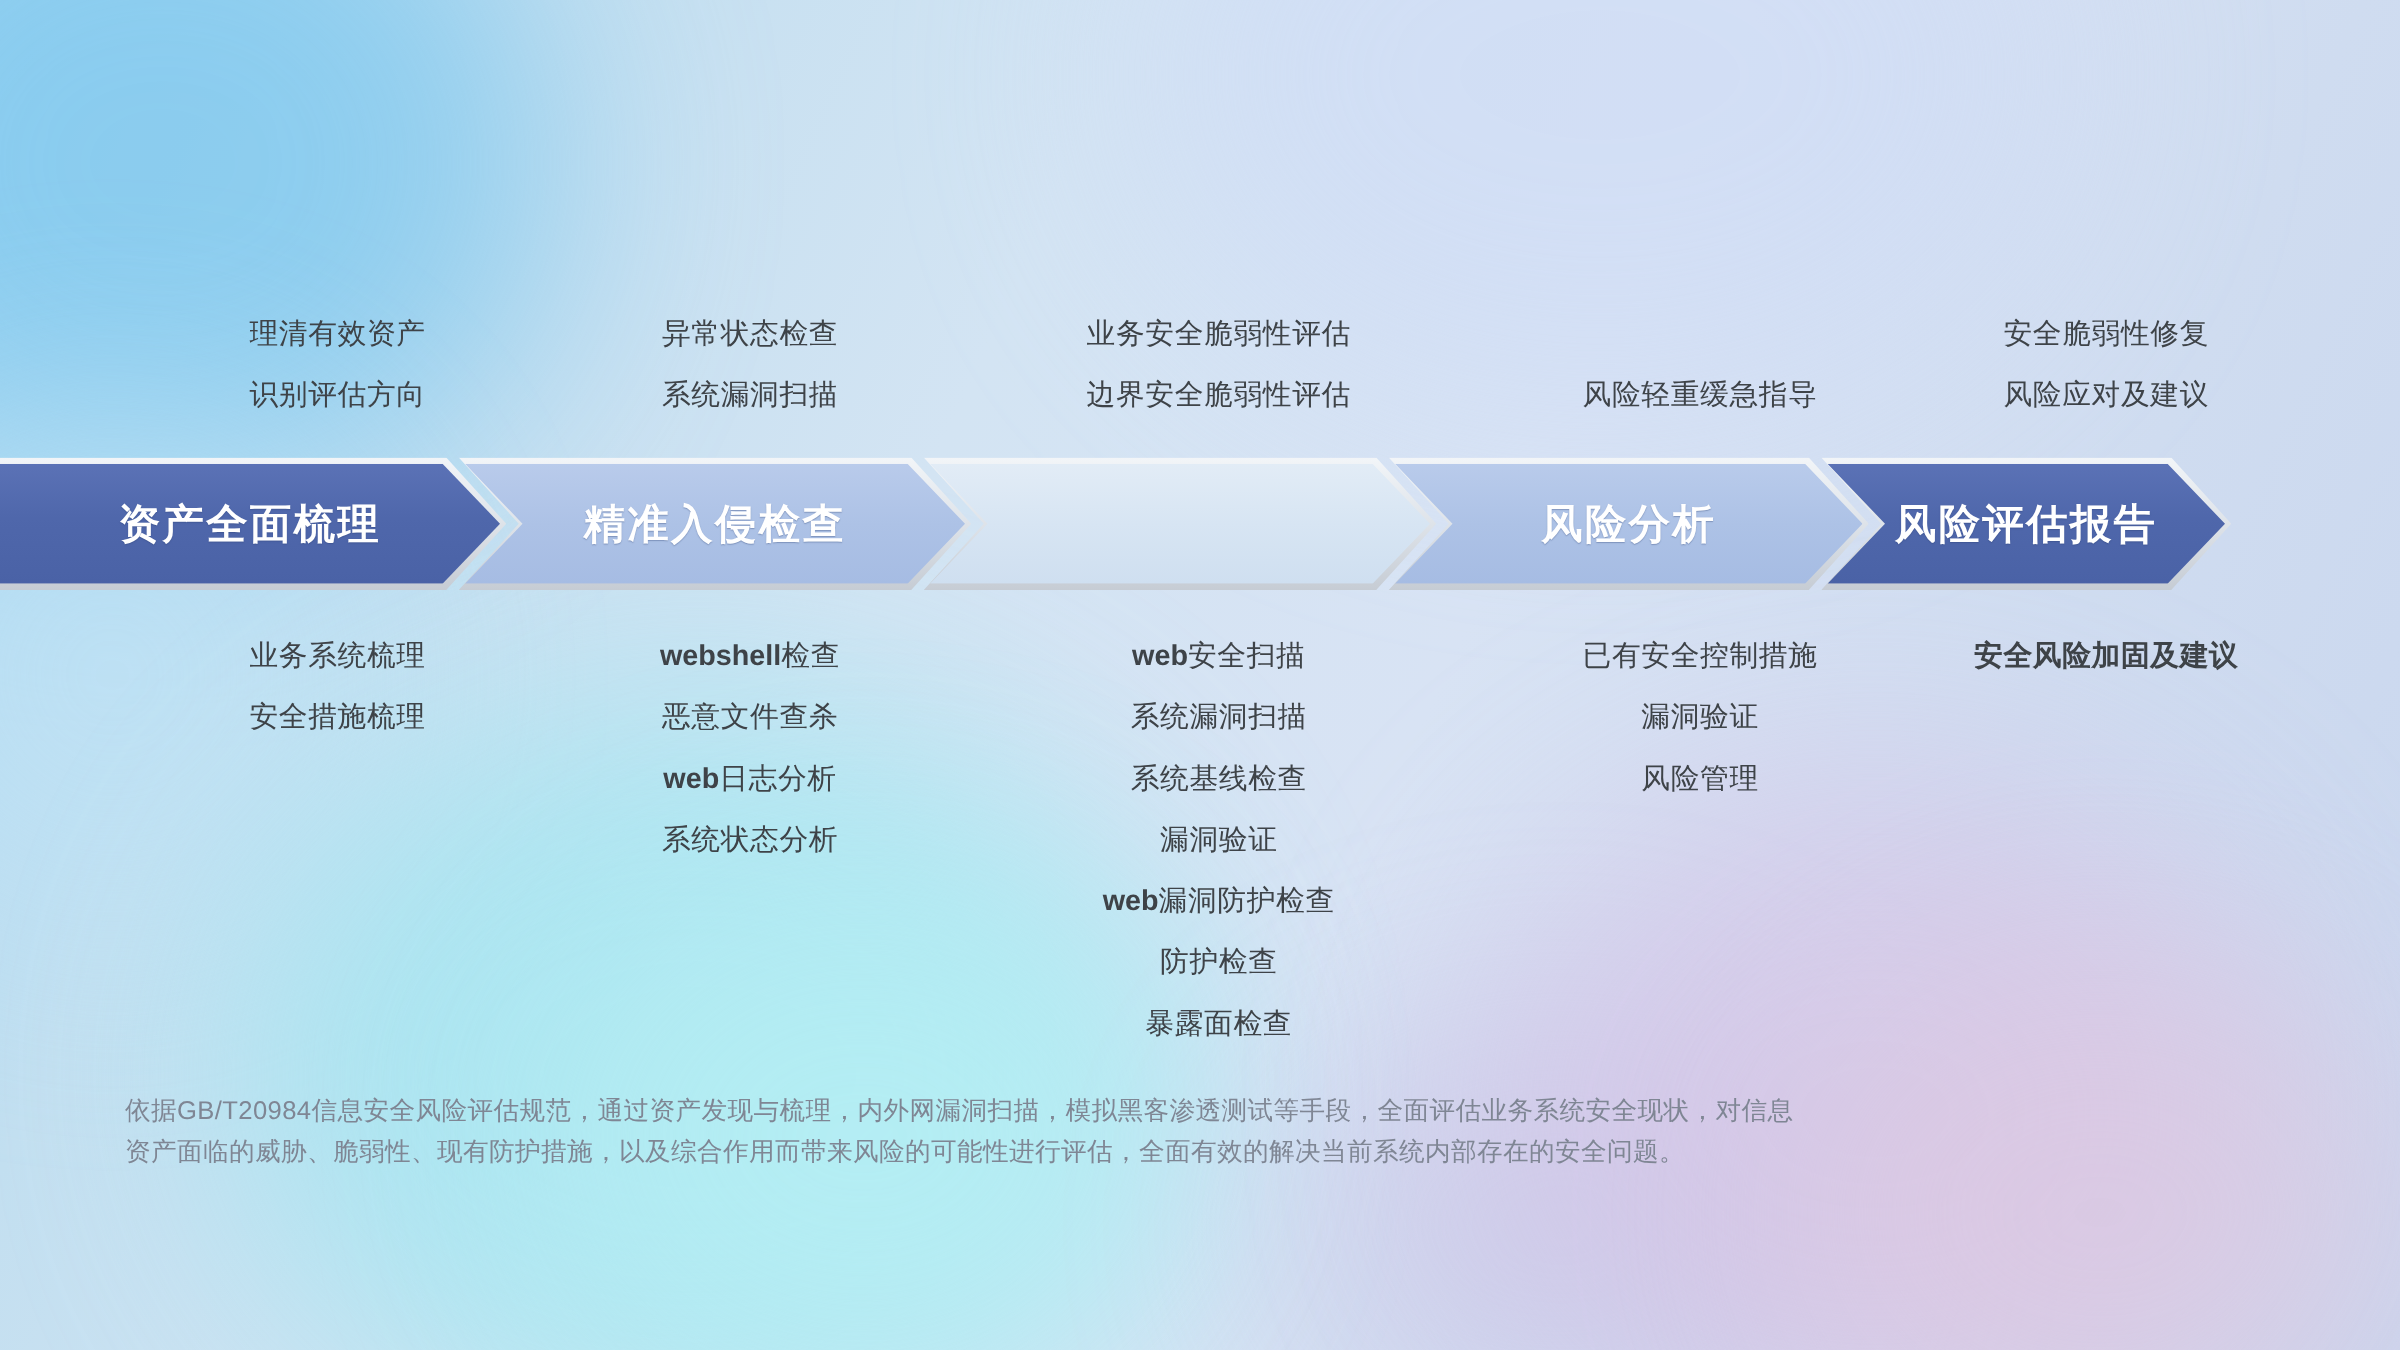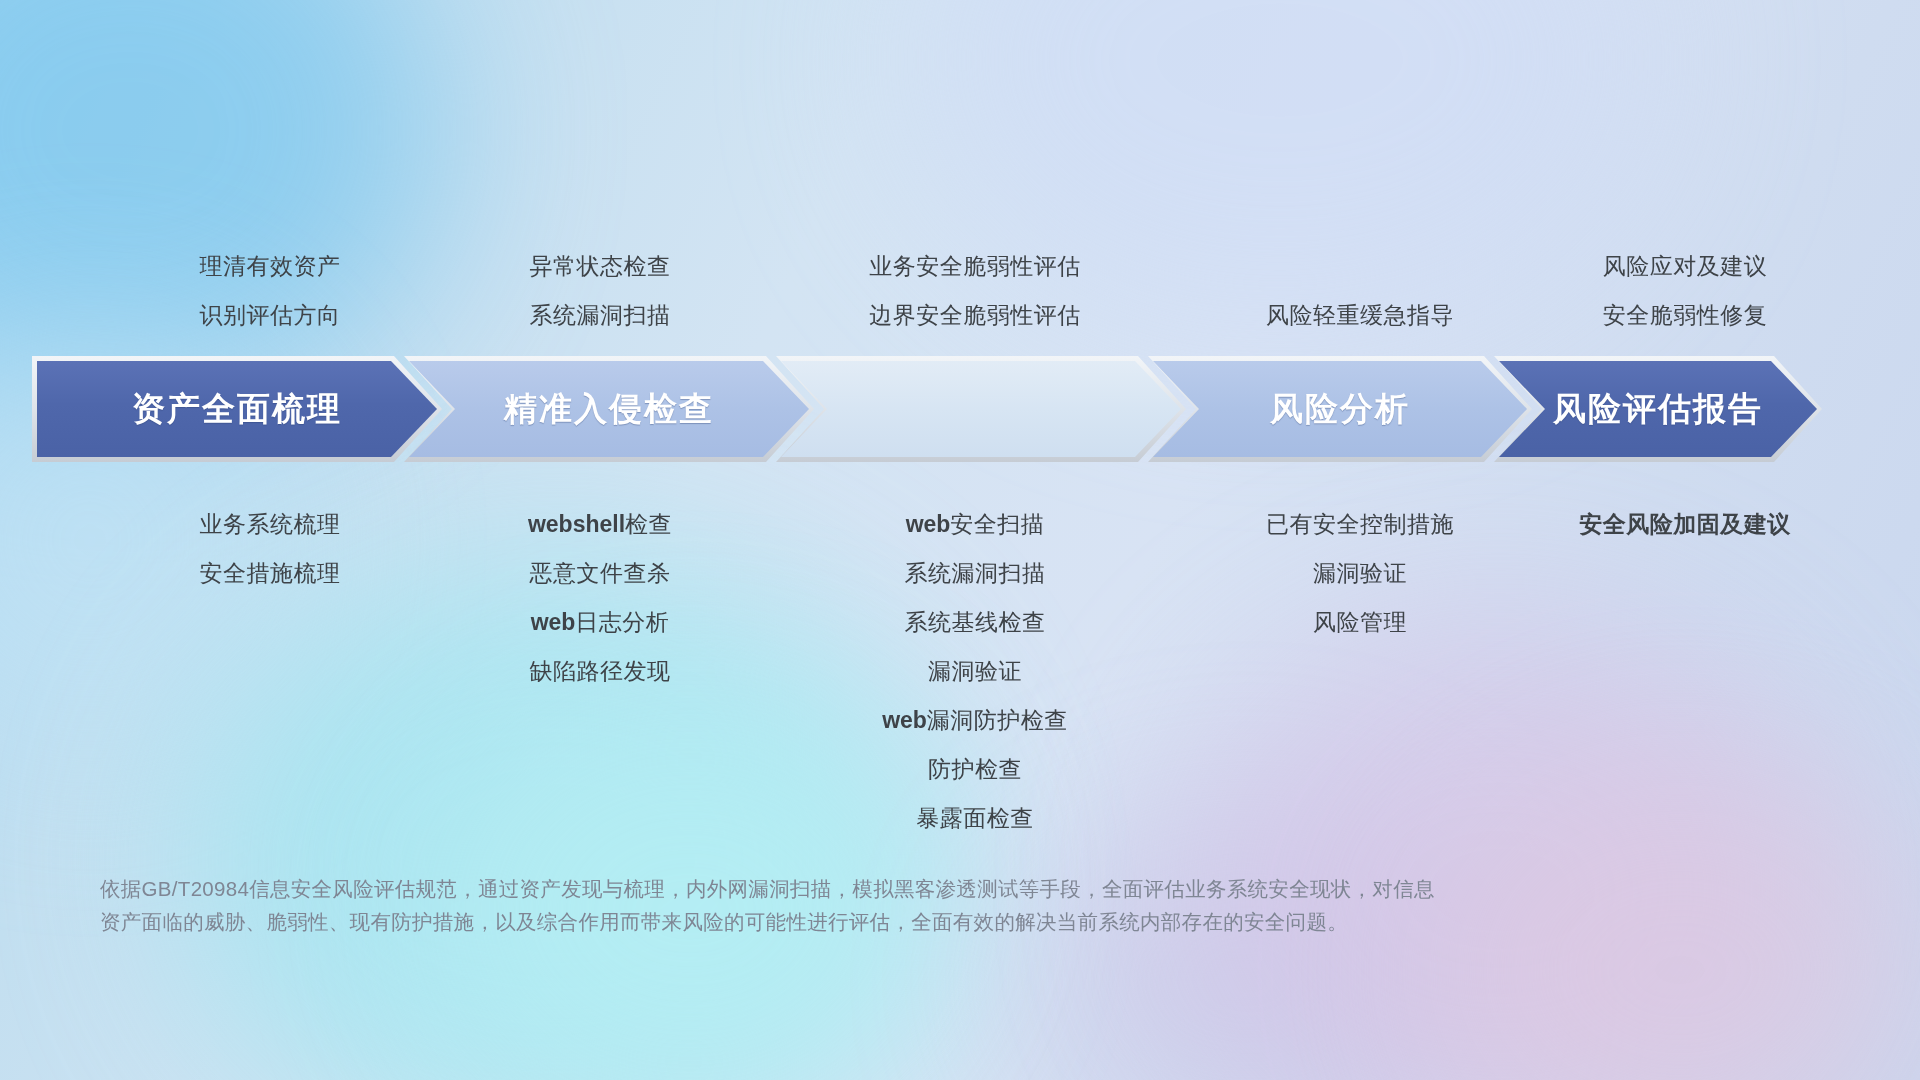--- a/index.html
+++ b/index.html
@@ -54,24 +54,23 @@
     color: #3e4348;
     white-space: nowrap;
     letter-spacing: .5px;
   }
   .item .lat { font-weight: 700; letter-spacing: 0; }
 
   
   .band {
     position: absolute;
     left: 0;
-    top: 361px;
+    top: 371px;
     width: 1780px;
     height: 68px;
-    margin-left: 37px;
   }
   .chev {
     position: absolute;
     top: 0;
     height: 96px;
     display: flex;
     align-items: center;
     justify-content: center;
   }
   .chev .shape {
@@ -177,21 +176,21 @@
     </div>
     <div class="col" id="col-1" style="left: 330px; width: 380px;">
       <div class="top-list" style="top: 242px;">
           <div class="item">异常状态检查</div>
           <div class="item">系统漏洞扫描</div>
         </div>
       <div class="bottom-list" style="top: 500px;">
           <div class="item"><span class="lat">webshell</span>检查</div>
           <div class="item">恶意文件查杀</div>
           <div class="item"><span class="lat">web</span>日志分析</div>
-          <div class="item">缺陷路径发现</div>
+          <div class="item">系统状态分析</div>
         </div>
     </div>
     <div class="col" id="col-2" style="left: 685px; width: 420px;">
       <div class="top-list" style="top: 242px;">
           <div class="item">业务安全脆弱性评估</div>
           <div class="item">边界安全脆弱性评估</div>
         </div>
       <div class="bottom-list" style="top: 500px;">
           <div class="item"><span class="lat">web</span>安全扫描</div>
           <div class="item">系统漏洞扫描</div>
@@ -207,22 +206,22 @@
           <div class="item">风险轻重缓急指导</div>
         </div>
       <div class="bottom-list" style="top: 500px;">
           <div class="item">已有安全控制措施</div>
           <div class="item">漏洞验证</div>
           <div class="item">风险管理</div>
         </div>
     </div>
     <div class="col" id="col-4" style="left: 1430px; width: 350px;">
       <div class="top-list" style="top: 242px;">
+          <div class="item">安全脆弱性修复</div>
           <div class="item">风险应对及建议</div>
-          <div class="item">安全脆弱性修复</div>
         </div>
       <div class="bottom-list" style="top: 500px; font-weight: bold;">
           <div class="item">安全风险加固及建议</div>
         </div>
     </div>
   </div>
 
   <div class="footer">
     <span class="ln">依据GB/T20984信息安全风险评估规范，通过资产发现与梳理，内外网漏洞扫描，模拟黑客渗透测试等手段，全面评估业务系统安全现状，对信息</span>
     <span class="ln">资产面临的威胁、脆弱性、现有防护措施，以及综合作用而带来风险的可能性进行评估，全面有效的解决当前系统内部存在的安全问题。</span>

